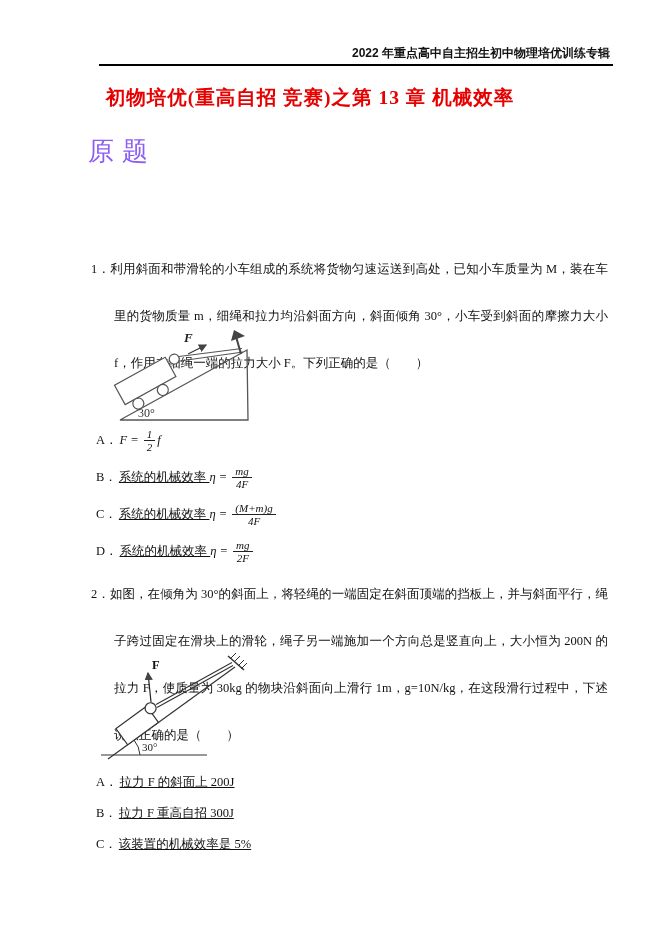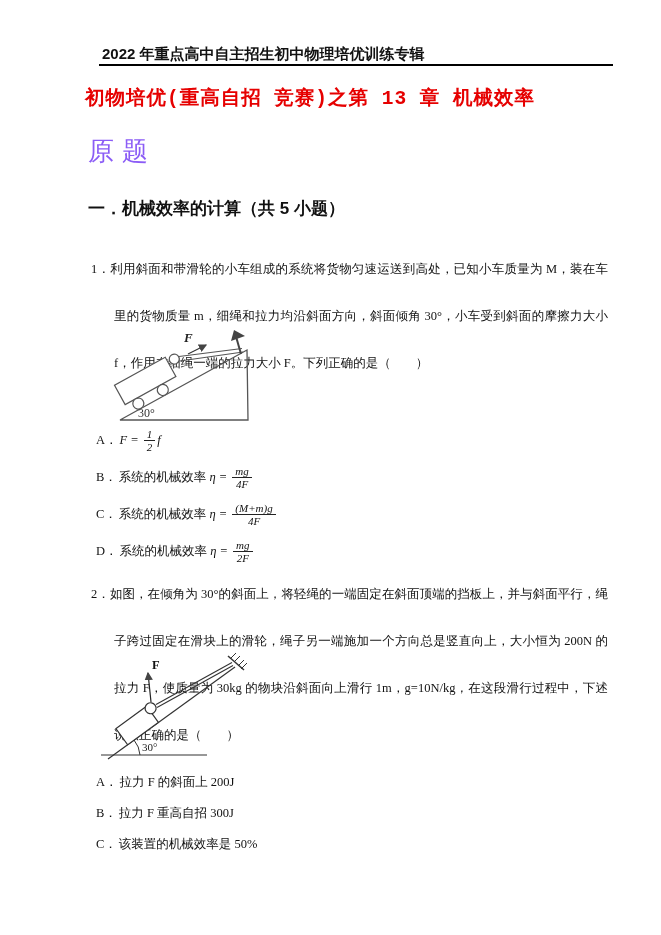--- a/index.html
+++ b/index.html
@@ -1,60 +1,59 @@
 <!DOCTYPE html>
 <html><head>
 <meta charset="utf-8">
 <style>
   html,body{margin:0;padding:0;background:#fff;}
   .page{position:relative;width:661px;height:935px;background:#ffffff;overflow:hidden;
         font-family:"Liberation Serif",serif;color:#1a1a1a;}
-  .header-text{position:absolute;top:45px;left:102px;width:514px;text-align:left;
-        font-family:"Liberation Sans",sans-serif;font-size:15px;font-weight:bold;color:#111;}
+  .header-text{position:absolute;top:45px;left:96px;width:514px;text-align:right;
+        font-family:"Liberation Sans",sans-serif;font-size:12px;font-weight:bold;color:#111;}
   .header-rule{position:absolute;top:64px;left:99px;width:514px;border-top:2px solid #000;}
   .doc-title{position:absolute;top:84px;left:20px;width:580px;text-align:center;
         font-size:19.5px;font-weight:bold;color:#e60000;letter-spacing:1px;
-        font-family:Liberation Mono, monospace;}
+        font-family:Liberation Serif, serif;}
   .h1{position:absolute;top:134px;left:88px;font-size:26px;letter-spacing:8px;color:#8b5cf6;}
   .h2{position:absolute;top:197px;left:88px;font-size:17px;font-weight:bold;color:#111;
         font-family:"Liberation Sans",sans-serif;}
   .qtext{position:absolute;left:91px;width:494px;padding-left:23px;text-indent:-23px;
         font-size:12.5px;line-height:47px;text-align:justify;color:#111;}
   #q1-text{top:246px;}
   #q2-text{top:571px;}
   .fig{position:absolute;}
   #fig1{left:98px;top:327px;}
   #fig2{left:95px;top:651px;}
   .opts{position:absolute;left:96px;}
   #q1-opts{top:422px;}
   #q2-opts{top:767px;}
   .opt{display:flex;align-items:center;font-size:12.5px;color:#111;}
   #q1-opts .opt{height:37px;}
   #q2-opts .opt{height:31px;}
   .opt-label{margin-right:2px;}
-  .cn{white-space:pre;}
+  .cn{white-space:pre;text-decoration:underline;}
   .math{font-family:"Liberation Serif",serif;font-style:italic;white-space:pre;}
   .frac{display:inline-block;text-align:center;vertical-align:middle;margin:0 2px;line-height:1.1;}
   .frac .num,.frac .den{display:block;font-size:11px;padding:0 3px;}
   .frac .den{border-top:1px solid #222;}
   svg text{font-family:"Liberation Serif",serif;}
 </style>
 </head>
 <body>
 
 <div class="page">
 
   <div class="header-text">2022 年重点高中自主招生初中物理培优训练专辑</div>
   <div class="header-rule"></div>
 
   <div class="doc-title">初物培优(重高自招 竞赛)之第 13 章 机械效率</div>
 
   <div class="h1">原题</div>
 
-  <div class="h2">一．机械效率的计算（共 5 小题）</div>
 
   <div class="qtext" id="q1-text">1．利用斜面和带滑轮的小车组成的系统将货物匀速运送到高处，已知小车质量为 M，装在车里的货物质量 m，细绳和拉力均沿斜面方向，斜面倾角 30°，小车受到斜面的摩擦力大小 f，作用在细绳一端的拉力大小 F。下列正确的是（　　）</div>
 
   <svg id="fig1" class="fig" width="195" height="98" viewBox="0 0 195 98">
     <defs>
       <marker id="arrw" viewBox="0 0 10 10" refX="8.5" refY="5" markerWidth="7" markerHeight="7" orient="auto-start-reverse">
         <path d="M0,0 L10,5 L0,10 z" fill="#444"></path>
       </marker>
     </defs>
     <polygon points="22,93 150,93 149,23" fill="none" stroke="#555" stroke-width="1.3"></polygon>
@@ -144,17 +143,17 @@
     <div class="opt">
       <span class="opt-label">A．</span>
       <span class="cn">拉力 F 的斜面上 200J</span>
     </div>
     <div class="opt">
       <span class="opt-label">B．</span>
       <span class="cn">拉力 F 重高自招 300J</span>
     </div>
     <div class="opt">
       <span class="opt-label">C．</span>
-      <span class="cn">该装置的机械效率是 50%</span>
+      <span class="cn">该装置的机械效率是 5%</span>
     </div>
   </div>
 
 </div>
 
 </body></html>

